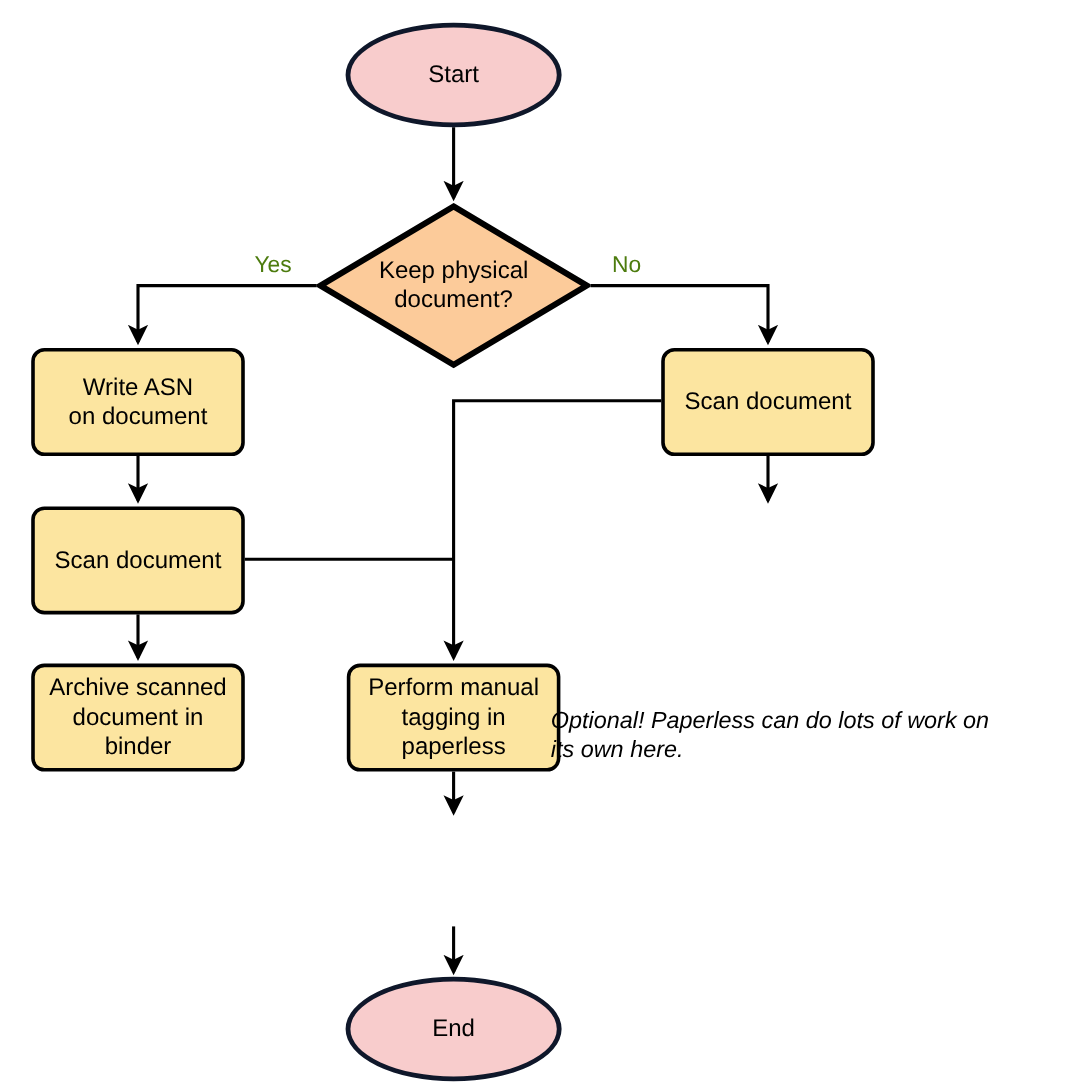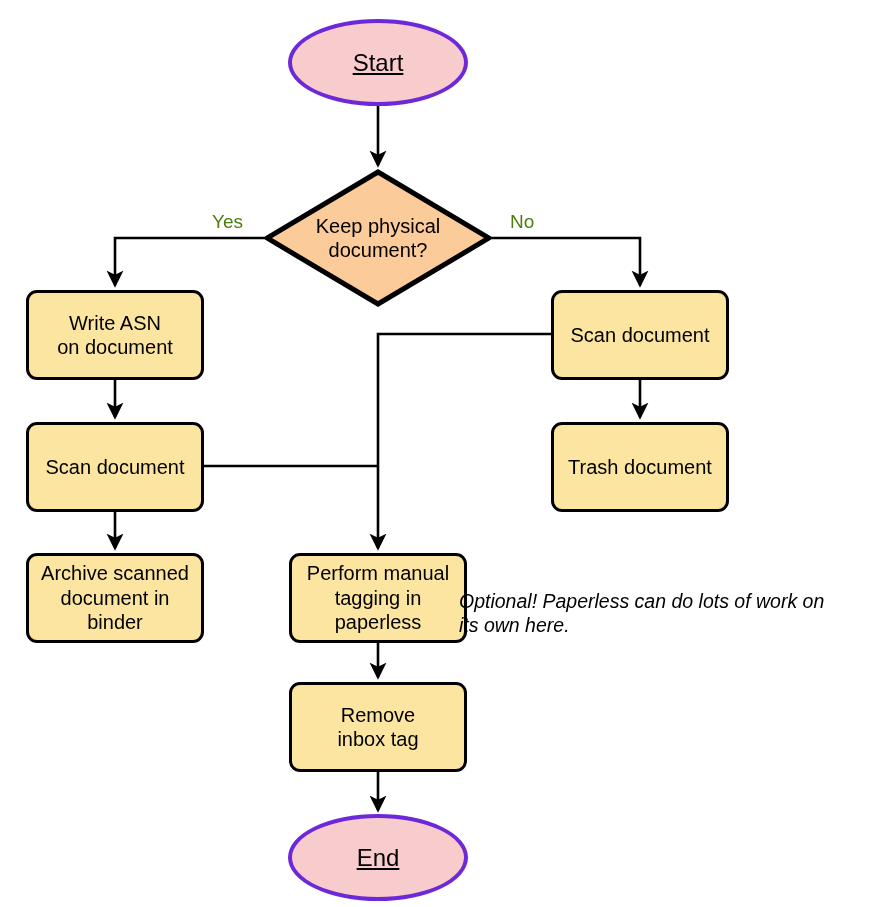--- a/index.html
+++ b/index.html
@@ -40,24 +40,23 @@
     color: #000000;
     line-height: 1.22;
     white-space: pre-line;
   }
   .node-process {
     border: 3px solid #000000;
     border-radius: 11px;
     font-size: 20px;
   }
   .node-terminator {
-    border: 4px solid #6d28d9;
+    border: 4px solid #0f172a;
     border-radius: 50%;
-    font-size: 24px;
-    text-decoration: underline;
+    font-size: 20px;
   }
   .node-decision {
     font-size: 20px;
     background: transparent;
     border: none;
   }
   .diamond-shape {
     position: absolute;
     left: 0;
     top: 0;
@@ -151,34 +150,27 @@
   <div class="node node-process" style="left:26px; top:553px; width:178px; height:90px; background:#FCE5A0;">
     <span>Archive scanned
 document in
 binder</span>
   </div>
 
   <div class="node node-process" style="left:551px; top:290px; width:178px; height:90px; background:#FCE5A0;">
     <span>Scan document</span>
   </div>
 
-  <div class="node node-process" style="left:551px; top:422px; width:178px; height:90px; background:#FCE5A0;">
-    <span>Trash document</span>
-  </div>
 
   <div class="node node-process" style="left:289px; top:553px; width:178px; height:90px; background:#FCE5A0;">
     <span>Perform manual
 tagging in
 paperless</span>
   </div>
 
-  <div class="node node-process" style="left:289px; top:682px; width:178px; height:90px; background:#FCE5A0;">
-    <span>Remove
-inbox tag</span>
-  </div>
 
   <div class="node node-terminator" style="left:288px; top:814px; width:180px; height:87px; background:#F8CCCC;">
     <span>End</span>
   </div>
 
   <div class="annotation" style="left:459px; top:589px; width:400px;">Optional! Paperless can do lots of work on
 its own here.</div>
 
 </div>
 

